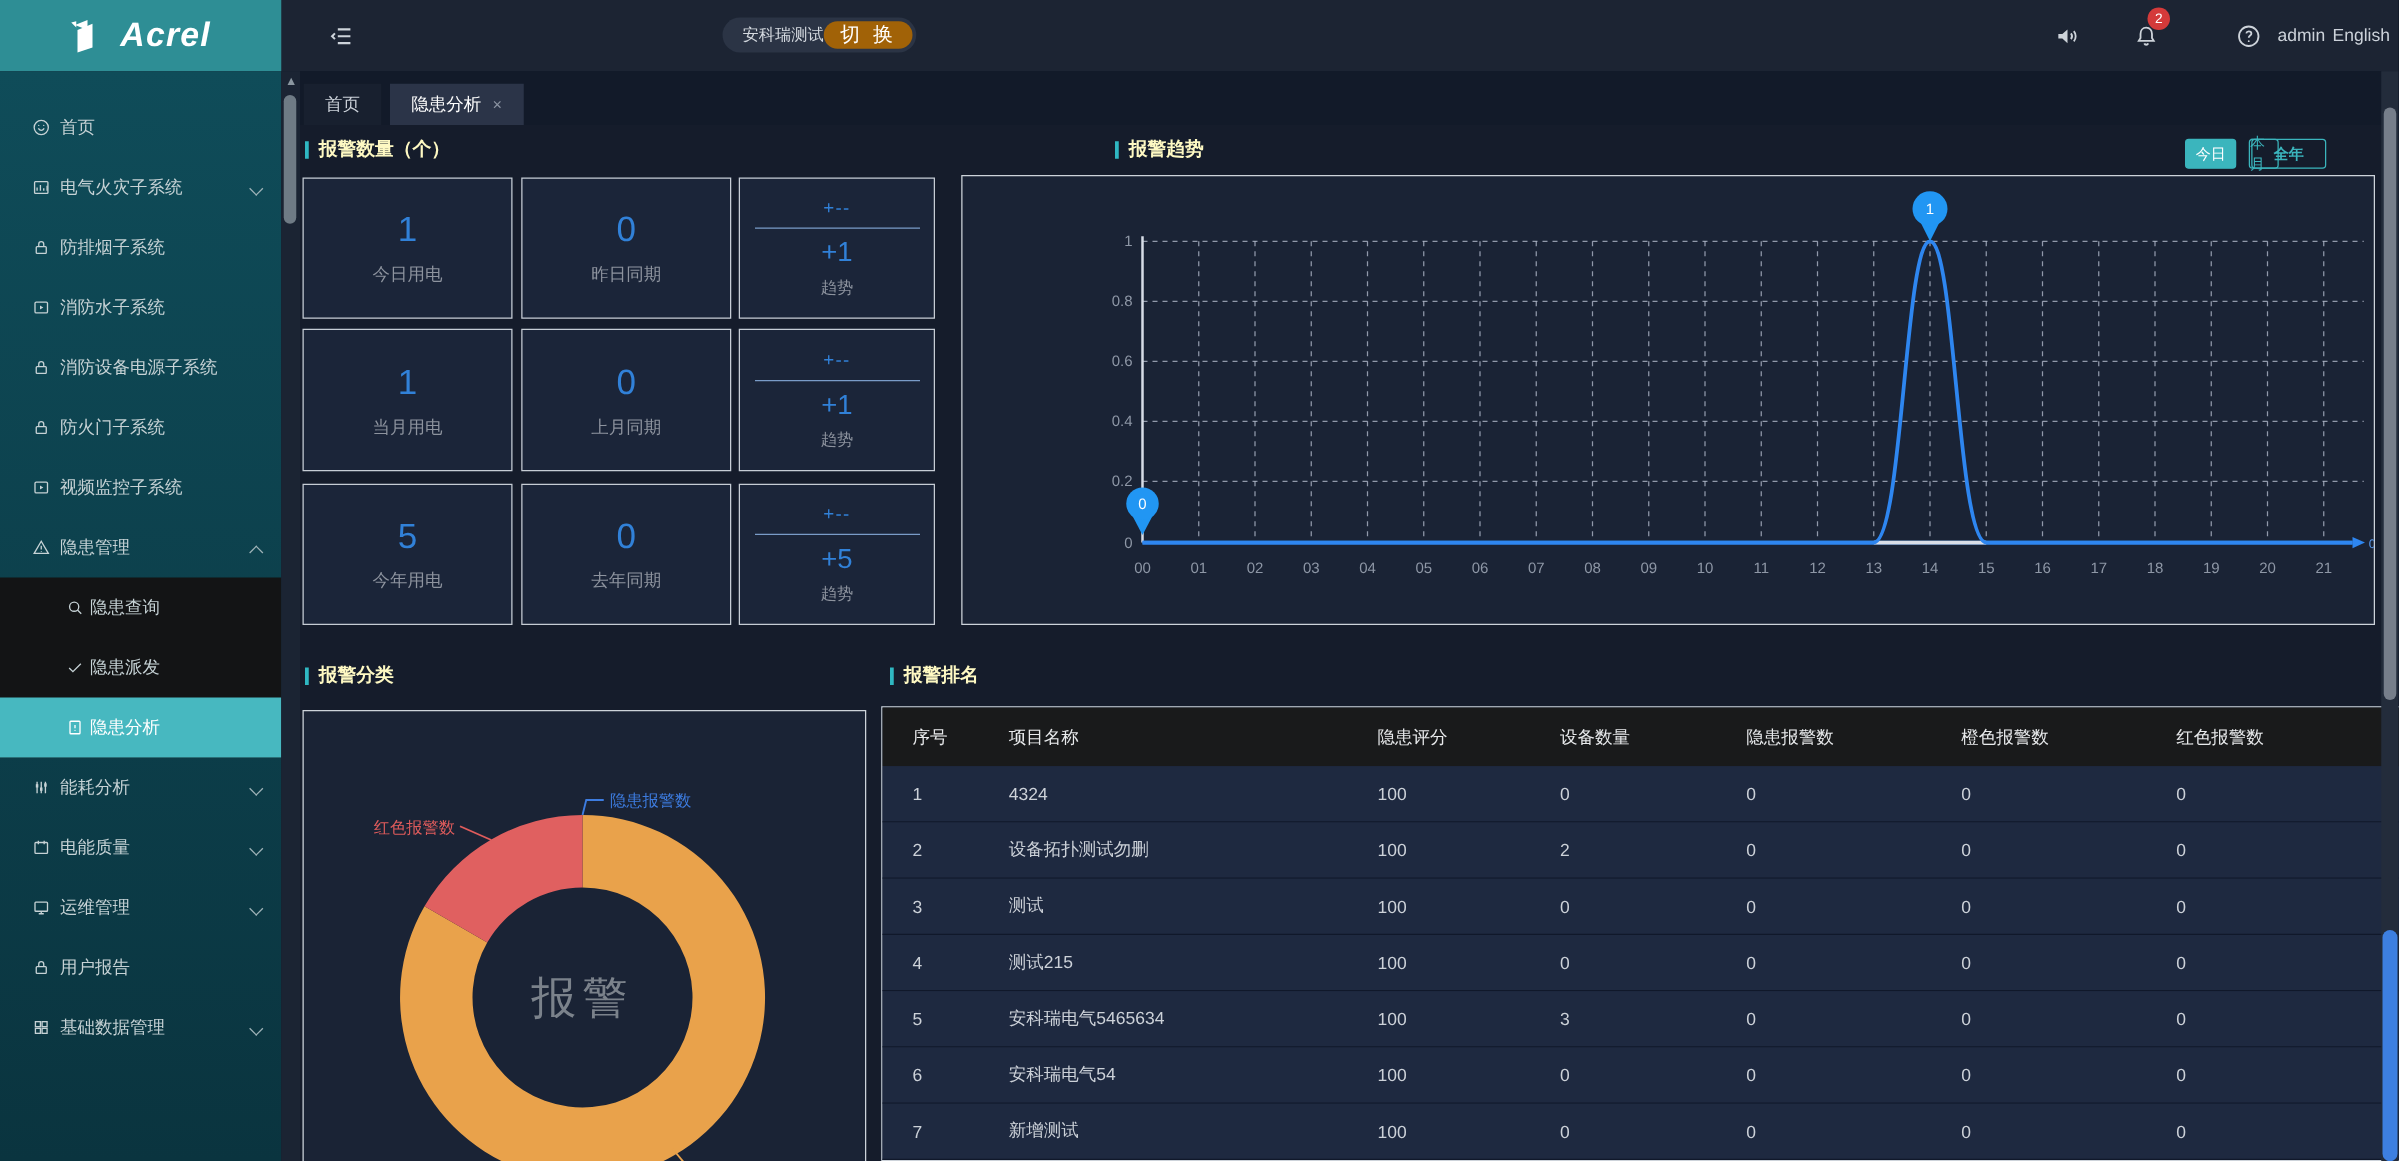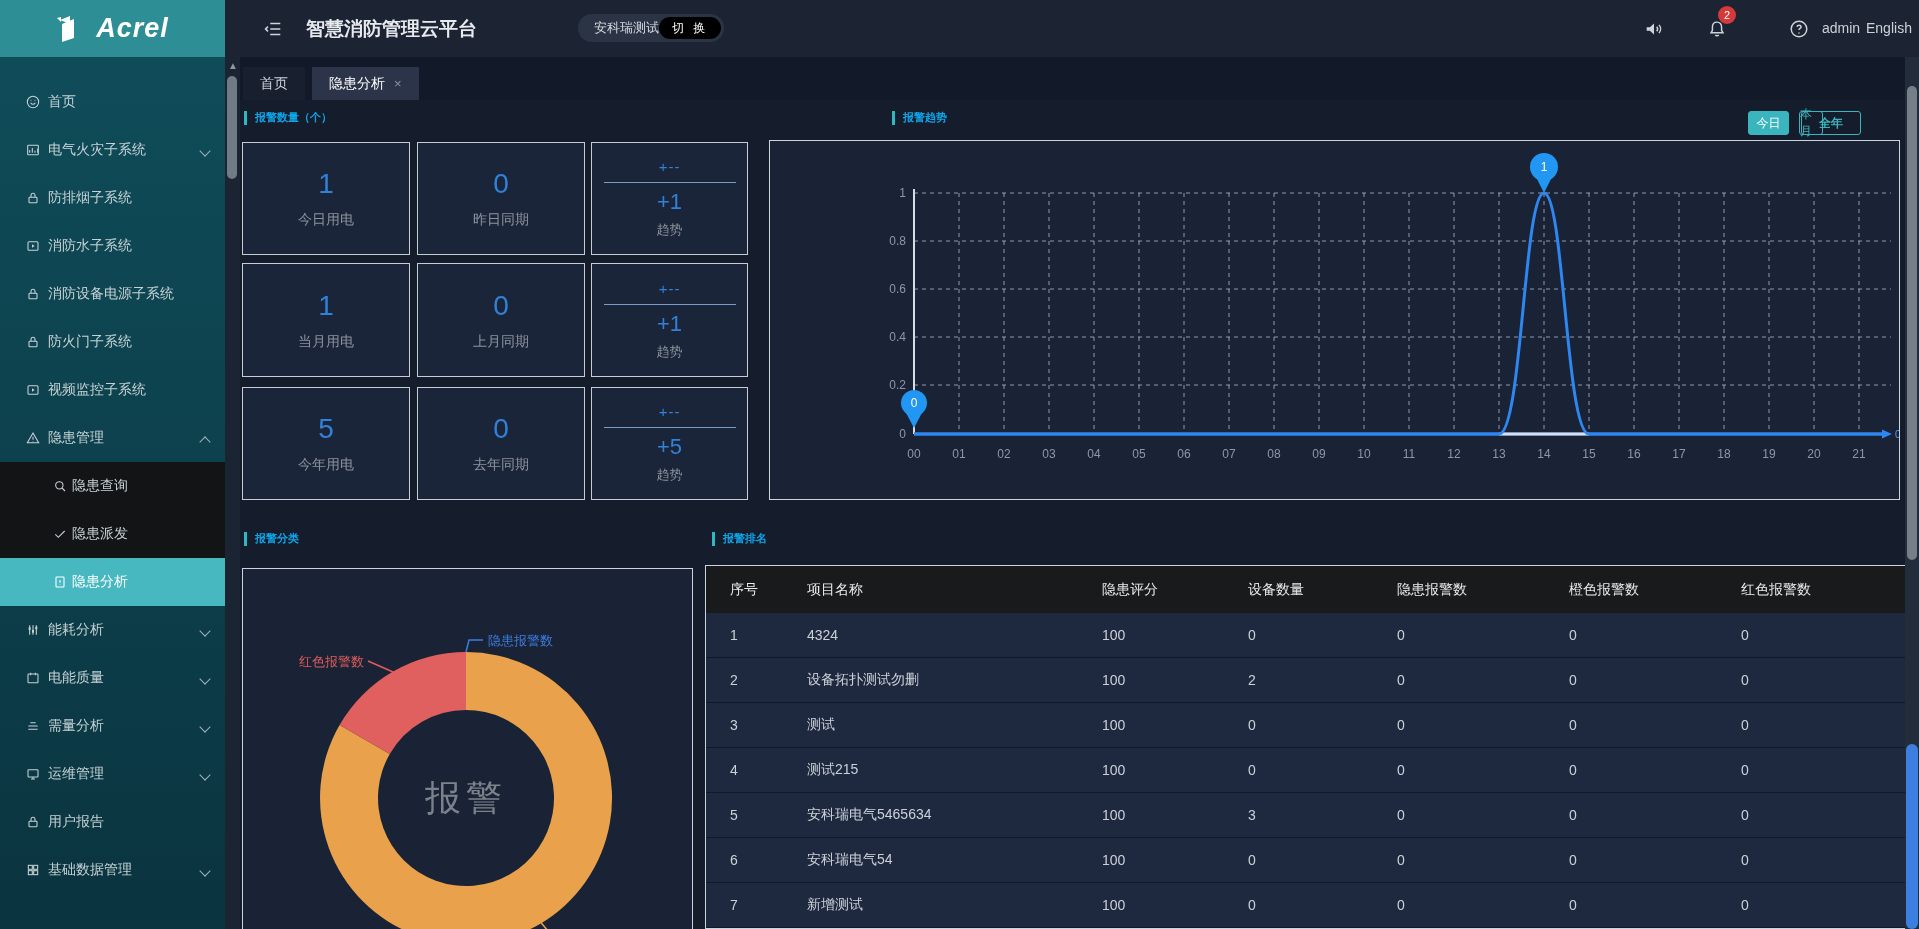--- a/index.html
+++ b/index.html
@@ -11,21 +11,21 @@
   .logo-block{position:absolute;left:0;top:0;width:225px;height:57px;background:#2e8e95;
               display:flex;align-items:center;justify-content:center;gap:6px;}
   .logo-text{color:#fff;font-size:27px;font-weight:bold;font-style:italic;letter-spacing:1px;}
   .hicon{position:absolute;top:18px;width:22px;height:22px;color:#cdd3da;cursor:pointer;}
   .hicon svg{width:100%;height:100%;}
   .app-title{position:absolute;left:306px;top:0;height:57px;line-height:57px;
              color:#e7eaee;font-size:19px;font-weight:bold;}
   .proj-pill{position:absolute;left:578px;top:14px;height:28px;border-radius:14px;background:#2b3445;
              display:flex;align-items:center;padding:0 3px 0 16px;}
   .proj-name{color:#d5dae0;font-size:13px;}
-  .switch-btn{height:22px;border-radius:11px;background:#000000;color:#fff;font-size:12px;
+  .switch-btn{height:22px;border-radius:11px;background:#a16207;color:#fff;font-size:16px;
               padding:0 13px;display:flex;align-items:center;letter-spacing:3px;cursor:pointer;}
   .badge{position:absolute;left:1718px;top:6px;width:18px;height:18px;border-radius:9px;background:#d43a3a;
          color:#fff;font-size:11px;display:flex;align-items:center;justify-content:center;}
   .htext{position:absolute;top:0;height:57px;line-height:57px;color:#ccd2da;font-size:14px;cursor:pointer;}
   
   .sidebar{position:absolute;left:0;top:57px;width:225px;height:872px;
            background:linear-gradient(180deg,#0f4c59 0%,#0a343f 100%);padding-top:21px;box-sizing:border-box;}
   .side-item{position:relative;height:48px;display:flex;align-items:center;color:#c6d2d5;font-size:14px;cursor:pointer;}
   .side-item .ic{position:absolute;left:25px;top:16px;width:16px;height:16px;}
   .side-item .ic svg{width:16px;height:16px;}
@@ -42,21 +42,21 @@
   .side-scroll .arrow{position:absolute;left:3px;top:3px;color:#8b97a0;font-size:10px;cursor:pointer;}
   .side-scroll .thumb{position:absolute;left:2px;top:19px;width:10px;height:103px;background:#6f7b85;border-radius:5px;cursor:pointer;}
   
   .tabbar{position:absolute;left:240px;top:57px;width:1665px;height:43px;background:#121a29;
           display:flex;align-items:flex-end;padding-left:3px;box-sizing:border-box;gap:7px;}
   .tab{height:33px;display:flex;align-items:center;padding:0 17px;font-size:14px;color:#ccd2da;
        background:#18202f;cursor:pointer;gap:9px;}
   .tab.active{background:#2b3448;color:#fff;}
   .tab .close{color:#8b93a2;font-size:13px;cursor:pointer;}
   
-  .sec-title{position:absolute;display:flex;align-items:center;gap:8px;color:#0ea5e9;font-size:11px;font-weight:bold;}
+  .sec-title{position:absolute;display:flex;align-items:center;gap:8px;color:#fef9c3;font-size:15px;font-weight:bold;}
   .sec-title .bar{width:3px;height:14px;background:#2fb7c2;}
   
   .card{position:absolute;background:#1b2539;border:1px solid #c6ccd4;box-sizing:border-box;
         display:flex;flex-direction:column;align-items:center;justify-content:center;}
   .card .num{color:#3181d8;font-size:28px;}
   .card .lbl{color:#8d939e;font-size:14px;margin-top:11px;}
   .card .tr-top{color:#3181d8;font-size:15px;letter-spacing:1px;}
   .card .tr-line{width:132px;height:1px;background:#7a9cc8;margin:7px 0 6px 0;}
   .card .tr-num{color:#3181d8;font-size:22px;}
   .card .tr-lbl{color:#8d939e;font-size:13px;margin-top:6px;}
@@ -89,21 +89,20 @@
         <path d="M1 4 L5 3 L5 8 Z" fill="#ffffff"></path>
       </svg>
       <span class="logo-text">Acrel</span>
     </div>
     <span class="hicon" style="left:262px;">
       <svg viewBox="0 0 24 24" fill="none" stroke="currentColor" stroke-width="1.8">
         <path d="M9 6h11M9 12h11M9 18h11"></path>
           <path d="M6.5 9.5 4 12l2.5 2.5"></path>
       </svg>
     </span>
-    <div class="app-title">智慧消防管理云平台</div>
 
     <div class="proj-pill">
       <span class="proj-name">安科瑞测试</span>
       <span class="switch-btn">切 换</span>
     </div>
 
     <span class="hicon" style="left:1643px;">
       <svg viewBox="0 0 24 24" fill="none" stroke="currentColor" stroke-width="1.6">
         <path d="M4 10v4h3.5L12 18V6L7.5 10z" fill="currentColor" stroke="none"></path>
         <path d="M15 9.5a4 4 0 0 1 0 5M17.5 7.5a7 7 0 0 1 0 9"></path>
@@ -247,29 +246,20 @@
         <span class="chev down"></span>
       </div>
       <div class="side-item">
         <span class="ic">
           <svg viewBox="0 0 24 24" fill="none" stroke="currentColor" stroke-width="1.6">
             <rect x="4.5" y="6" width="15" height="13" rx="1"></rect>
             <path d="M8.5 4v4M15.5 4v4"></path>
           </svg>
         </span>
         <span class="lb">电能质量</span>
-        <span class="chev down"></span>
-      </div>
-      <div class="side-item">
-        <span class="ic">
-          <svg viewBox="0 0 24 24" fill="none" stroke="currentColor" stroke-width="1.6">
-            <path d="M8 7h8M5 12h14M5 17h14"></path>
-          </svg>
-        </span>
-        <span class="lb">需量分析</span>
         <span class="chev down"></span>
       </div>
       <div class="side-item">
         <span class="ic">
           <svg viewBox="0 0 24 24" fill="none" stroke="currentColor" stroke-width="1.6">
             <rect x="4.5" y="5.5" width="15" height="11" rx="1"></rect>
             <path d="M9 19.5h6M12 16.5v3"></path>
           </svg>
         </span>
         <span class="lb">运维管理</span>

